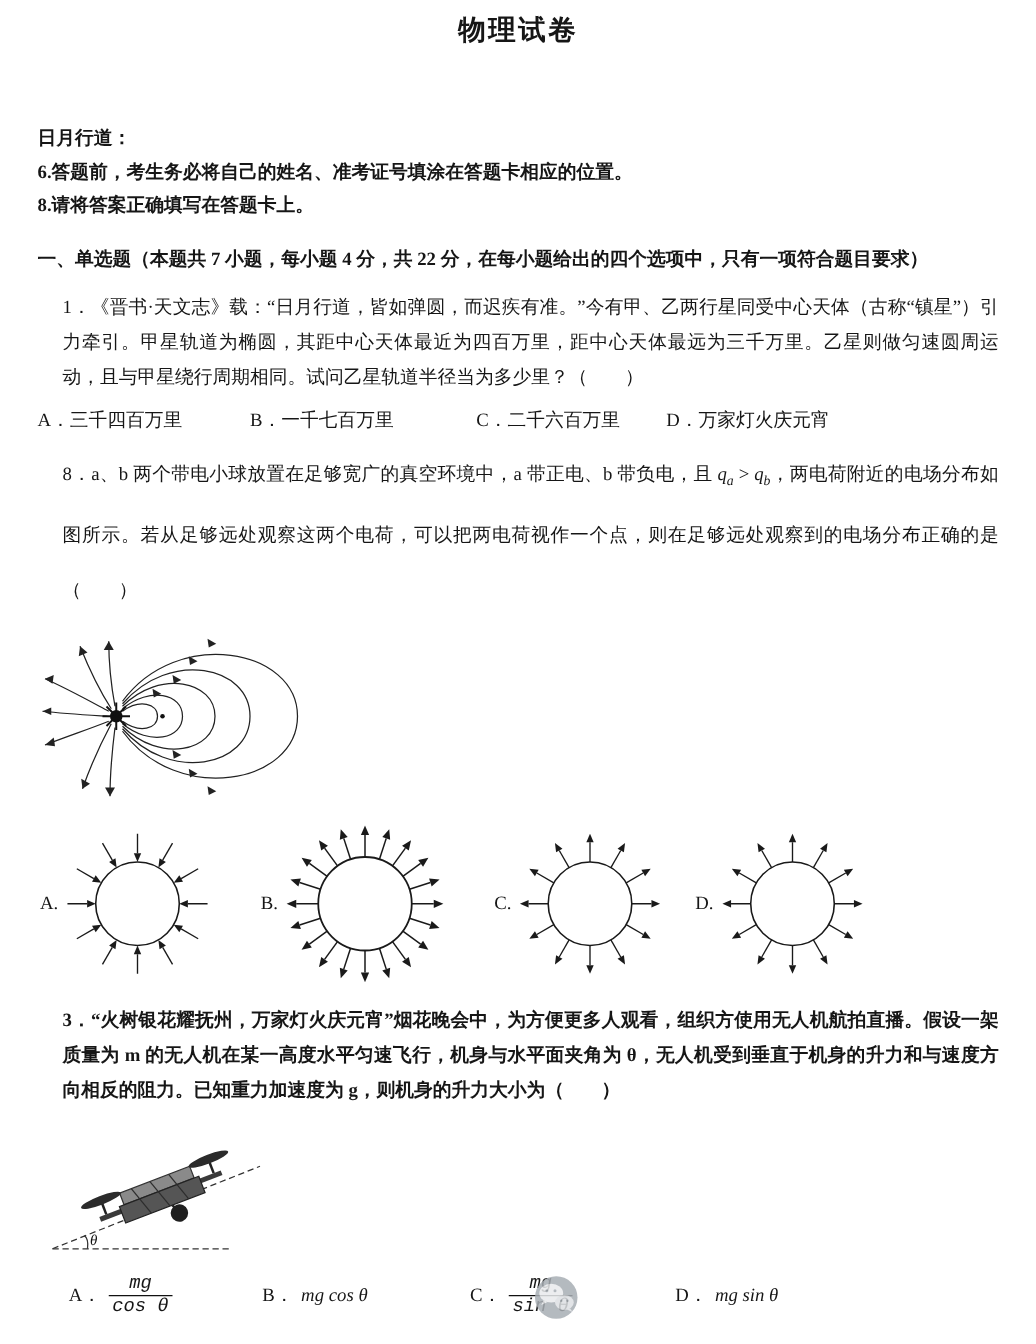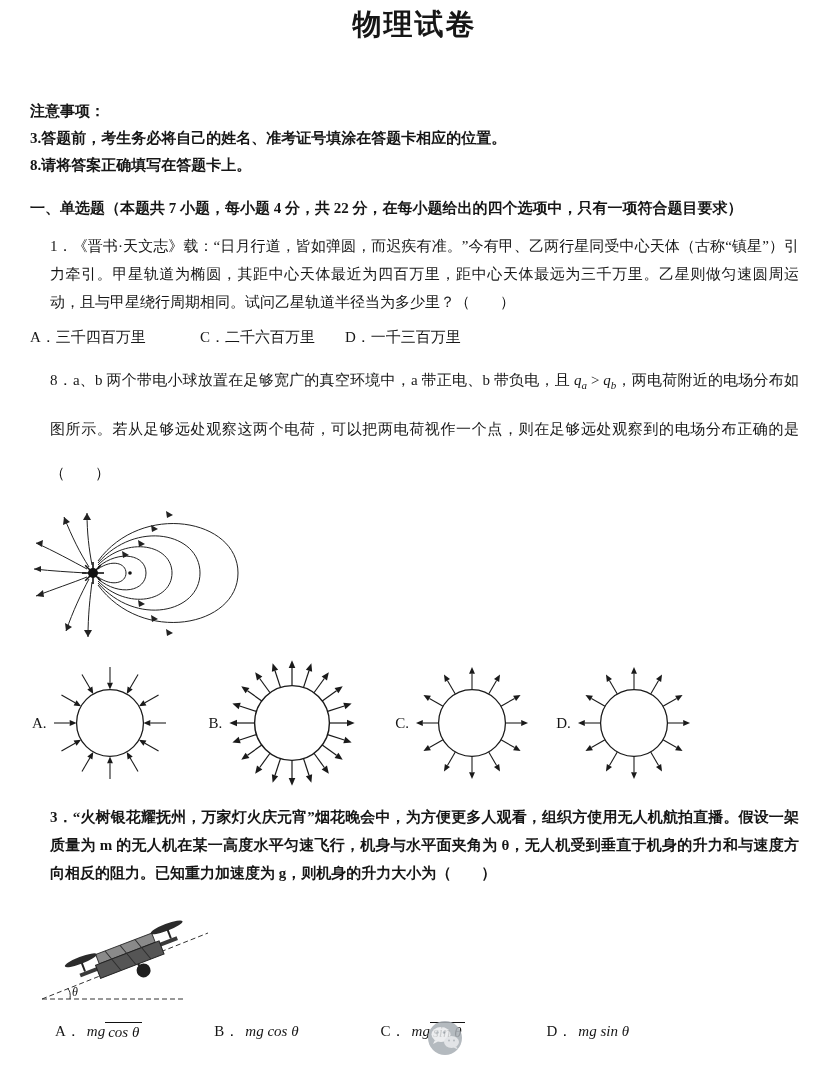--- a/index.html
+++ b/index.html
@@ -4,38 +4,38 @@
 <style>
   * { margin:0; padding:0; box-sizing:border-box; }
   html,body { background:#ffffff; }
   body {
     width:829px; height:1075px; margin:0 auto; position:relative;
     font-family:"Liberation Serif","DejaVu Serif",serif;
     color:#161616; overflow:hidden;
   }
   .page { position:relative; width:829px; height:1075px; padding:8px 30px 0 30px; overflow:hidden; }
 
-  .title { text-align:center; font-size:29px; font-weight:bold; letter-spacing:2px; height:32px; line-height:32px; }
+  .title { text-align:center; font-size:22px; font-weight:bold; letter-spacing:2px; height:32px; line-height:32px; }
 
   .notice { margin-top:58px; font-size:15px; font-weight:bold; line-height:27px; }
   .notice p { font-weight:bold; }
 
   .section-heading { margin-top:16px; font-size:15px; font-weight:bold; line-height:27px; }
 
   .stem { font-size:15px; line-height:28px; text-align:justify;margin-left:20px; }
   #q1-stem { margin-top:10px; }
   #q2-stem { margin-top:8px; line-height:44px; }
   #q3-stem { margin-top:14px;font-weight:bold; }
   .stem i { font-style:italic; }
   sub { font-size:11px; font-style:italic; }
 
   .options-row { display:flex; font-size:15px; margin-top:8px; line-height:26px; }
   #q1-options .opt:nth-child(1){ width:170px; }
   #q1-options .opt:nth-child(2){ width:145px; }
-  #q1-options .opt:nth-child(3){ width:152px; }
+  #q1-options .opt:nth-child(3){ width:152px;margin-left:36px; }
 
   .figure-dipole { display:block; margin-top:2px; margin-left:0px; }
 
   .field-options { display:flex; align-items:center; margin-top:2px; }
   .field-opt { display:flex; align-items:center; }
   .field-opt .lbl { font-size:15px; margin-right:4px; }
   #fo-a { margin-left:2px; }
   #fo-b { margin-left:40px; }
   #fo-c { margin-left:37px; }
   #fo-d { margin-left:25px; }
@@ -43,46 +43,47 @@
   .figure-drone { display:block; margin-top:16px; margin-left:6px; }
 
   #q3-options { margin-top:10px; align-items:center; }
   #q3-options .opt { display:flex; align-items:center; }
   #q3-options .opt .lbl { margin-right:6px; }
   #q3-options .opt:nth-child(1){ margin-left:25px; }
   #q3-options .opt:nth-child(2){ margin-left:72px; }
   #q3-options .opt:nth-child(3){ margin-left:82px; }
   #q3-options .opt:nth-child(4){ margin-left:82px; }
   .formula { font-style:italic; font-size:15px; }
-  .frac { display:inline-flex; flex-direction:row; align-items:center; font-style:italic; font-size:15px; line-height:1.2; }
+  .frac { display:inline-flex; flex-direction:column; align-items:center; font-style:italic; font-size:15px; line-height:1.2;font-family:Liberation Mono, monospace; }
   .frac .den { border-top:1.3px solid #111; padding:0 3px; }
 
   .watermark { position:absolute; left:424px; top:1018px; opacity:.85; }
 </style>
 </head>
 <body>
 
 <div class="page">
 
   <h1 class="title">物理试卷</h1>
 
   <div class="notice">
-    <p>注意事项：</p>
-    <p>3.答题前，考生务必将自己的姓名、准考证号填涂在答题卡相应的位置。</p>
+    <p>日月行道：</p>
+    <p>6.答题前，考生务必将自己的姓名、准考证号填涂在答题卡相应的位置。</p>
     <p>8.请将答案正确填写在答题卡上。</p>
   </div>
 
   <p class="section-heading">一、单选题（本题共 7 小题，每小题 4 分，共 22 分，在每小题给出的四个选项中，只有一项符合题目要求）</p>
 
   <p class="stem" id="q1-stem">1．《晋书·天文志》载：“日月行道，皆如弹圆，而迟疾有准。”今有甲、乙两行星同受中心天体（古称“镇星”）引力牵引。甲星轨道为椭圆，其距中心天体最近为四百万里，距中心天体最远为三千万里。乙星则做匀速圆周运动，且与甲星绕行周期相同。试问乙星轨道半径当为多少里？（　　）</p>
 
   <div class="options-row" id="q1-options">
     <span class="opt"><span>A．</span><span>三千四百万里</span></span>
+    <span class="opt"><span>B．</span><span>一千七百万里</span></span>
     <span class="opt"><span>C．</span><span>二千六百万里</span></span>
-    <span class="opt"><span>D．</span><span>一千三百万里</span></span>
+    <span class="opt"><span>D．</span><span>万家灯火庆元宵</span></span>
   </div>
 
   <p class="stem" id="q2-stem"><span>8．a、b 两个带电小球放置在足够宽广的真空环境中，a 带正电、b 带负电，且 </span><i><span>q</span><sub>a</sub></i><span> &gt; </span><i><span>q</span><sub>b</sub></i><span>，两电荷附近的电场分布如图所示。若从足够远处观察这两个电荷，可以把两电荷视作一个点，则在足够远处观察到的电场分布正确的是（　　）</span></p>
 
   <svg class="figure-dipole" width="215" height="158" viewBox="0 0 215 158">
     <g stroke="#222" fill="none" stroke-width="1">
       <path d="M57,72 C42,64 24,54 6,46"></path>
       <path d="M56,76 C40,75 22,74 4,72"></path>
       <path d="M57,80 C42,86 24,92 6,99"></path>
       <path d="M59,70 C50,56 42,40 34,20"></path>

